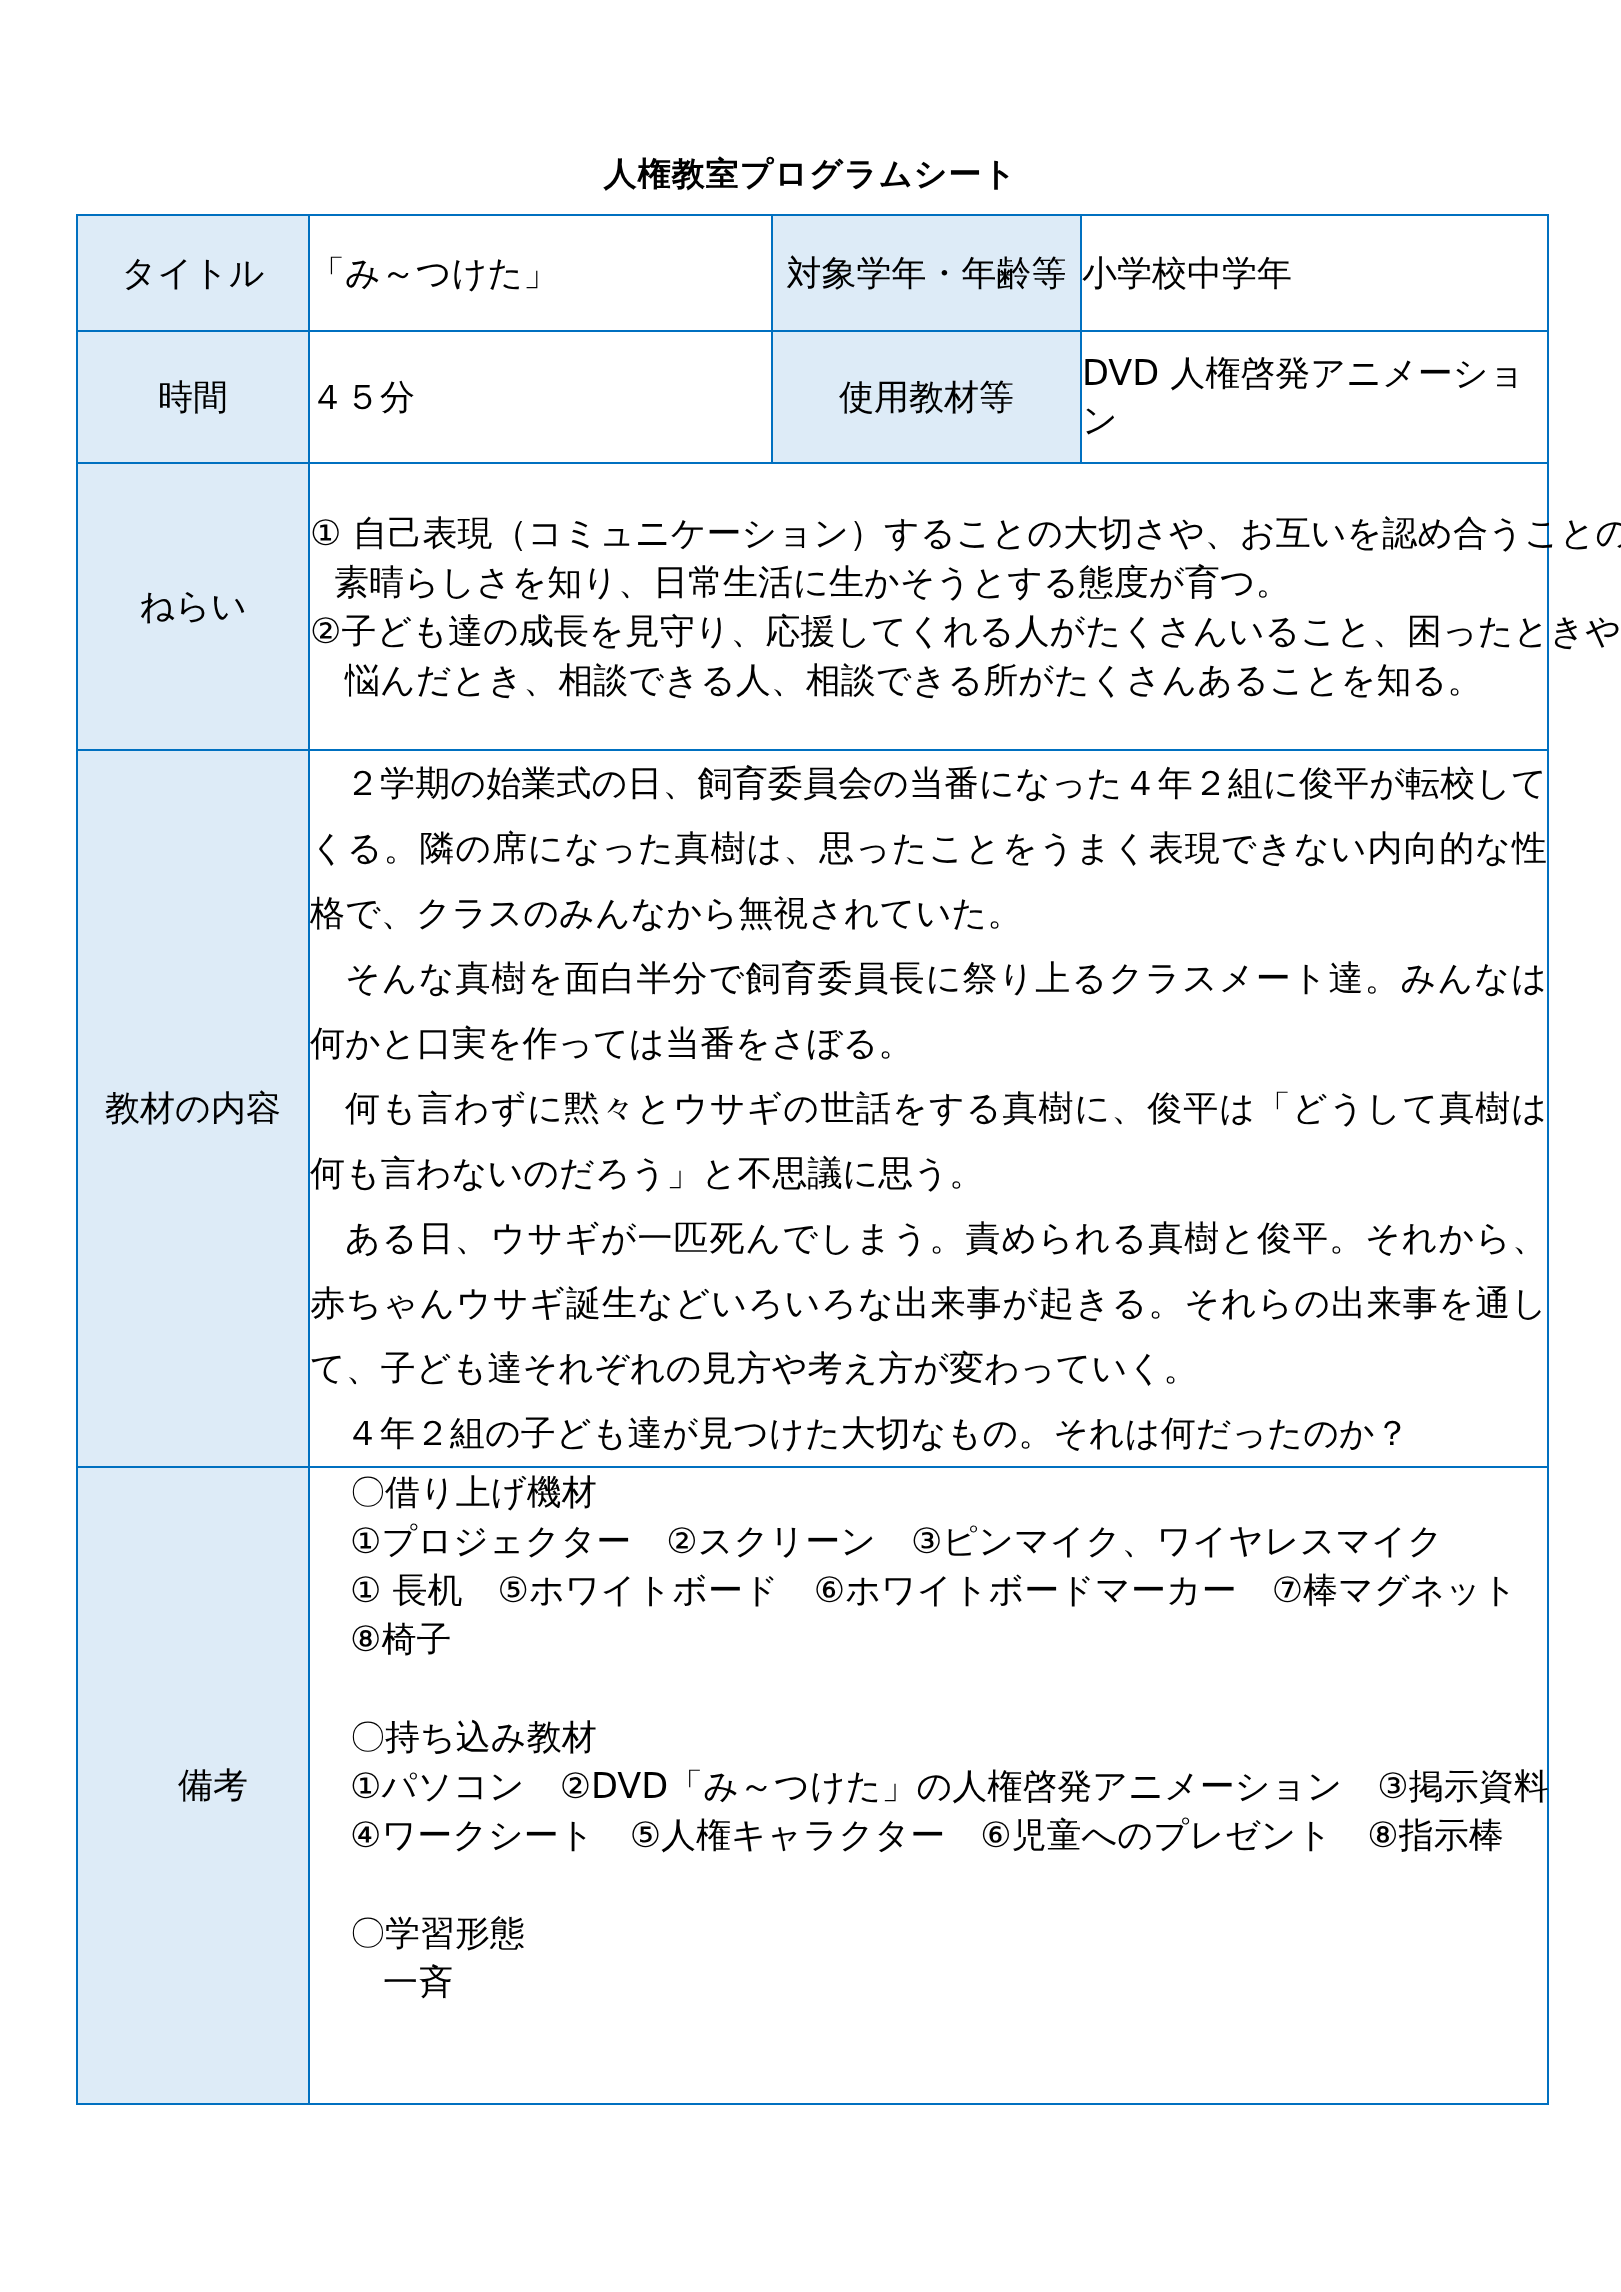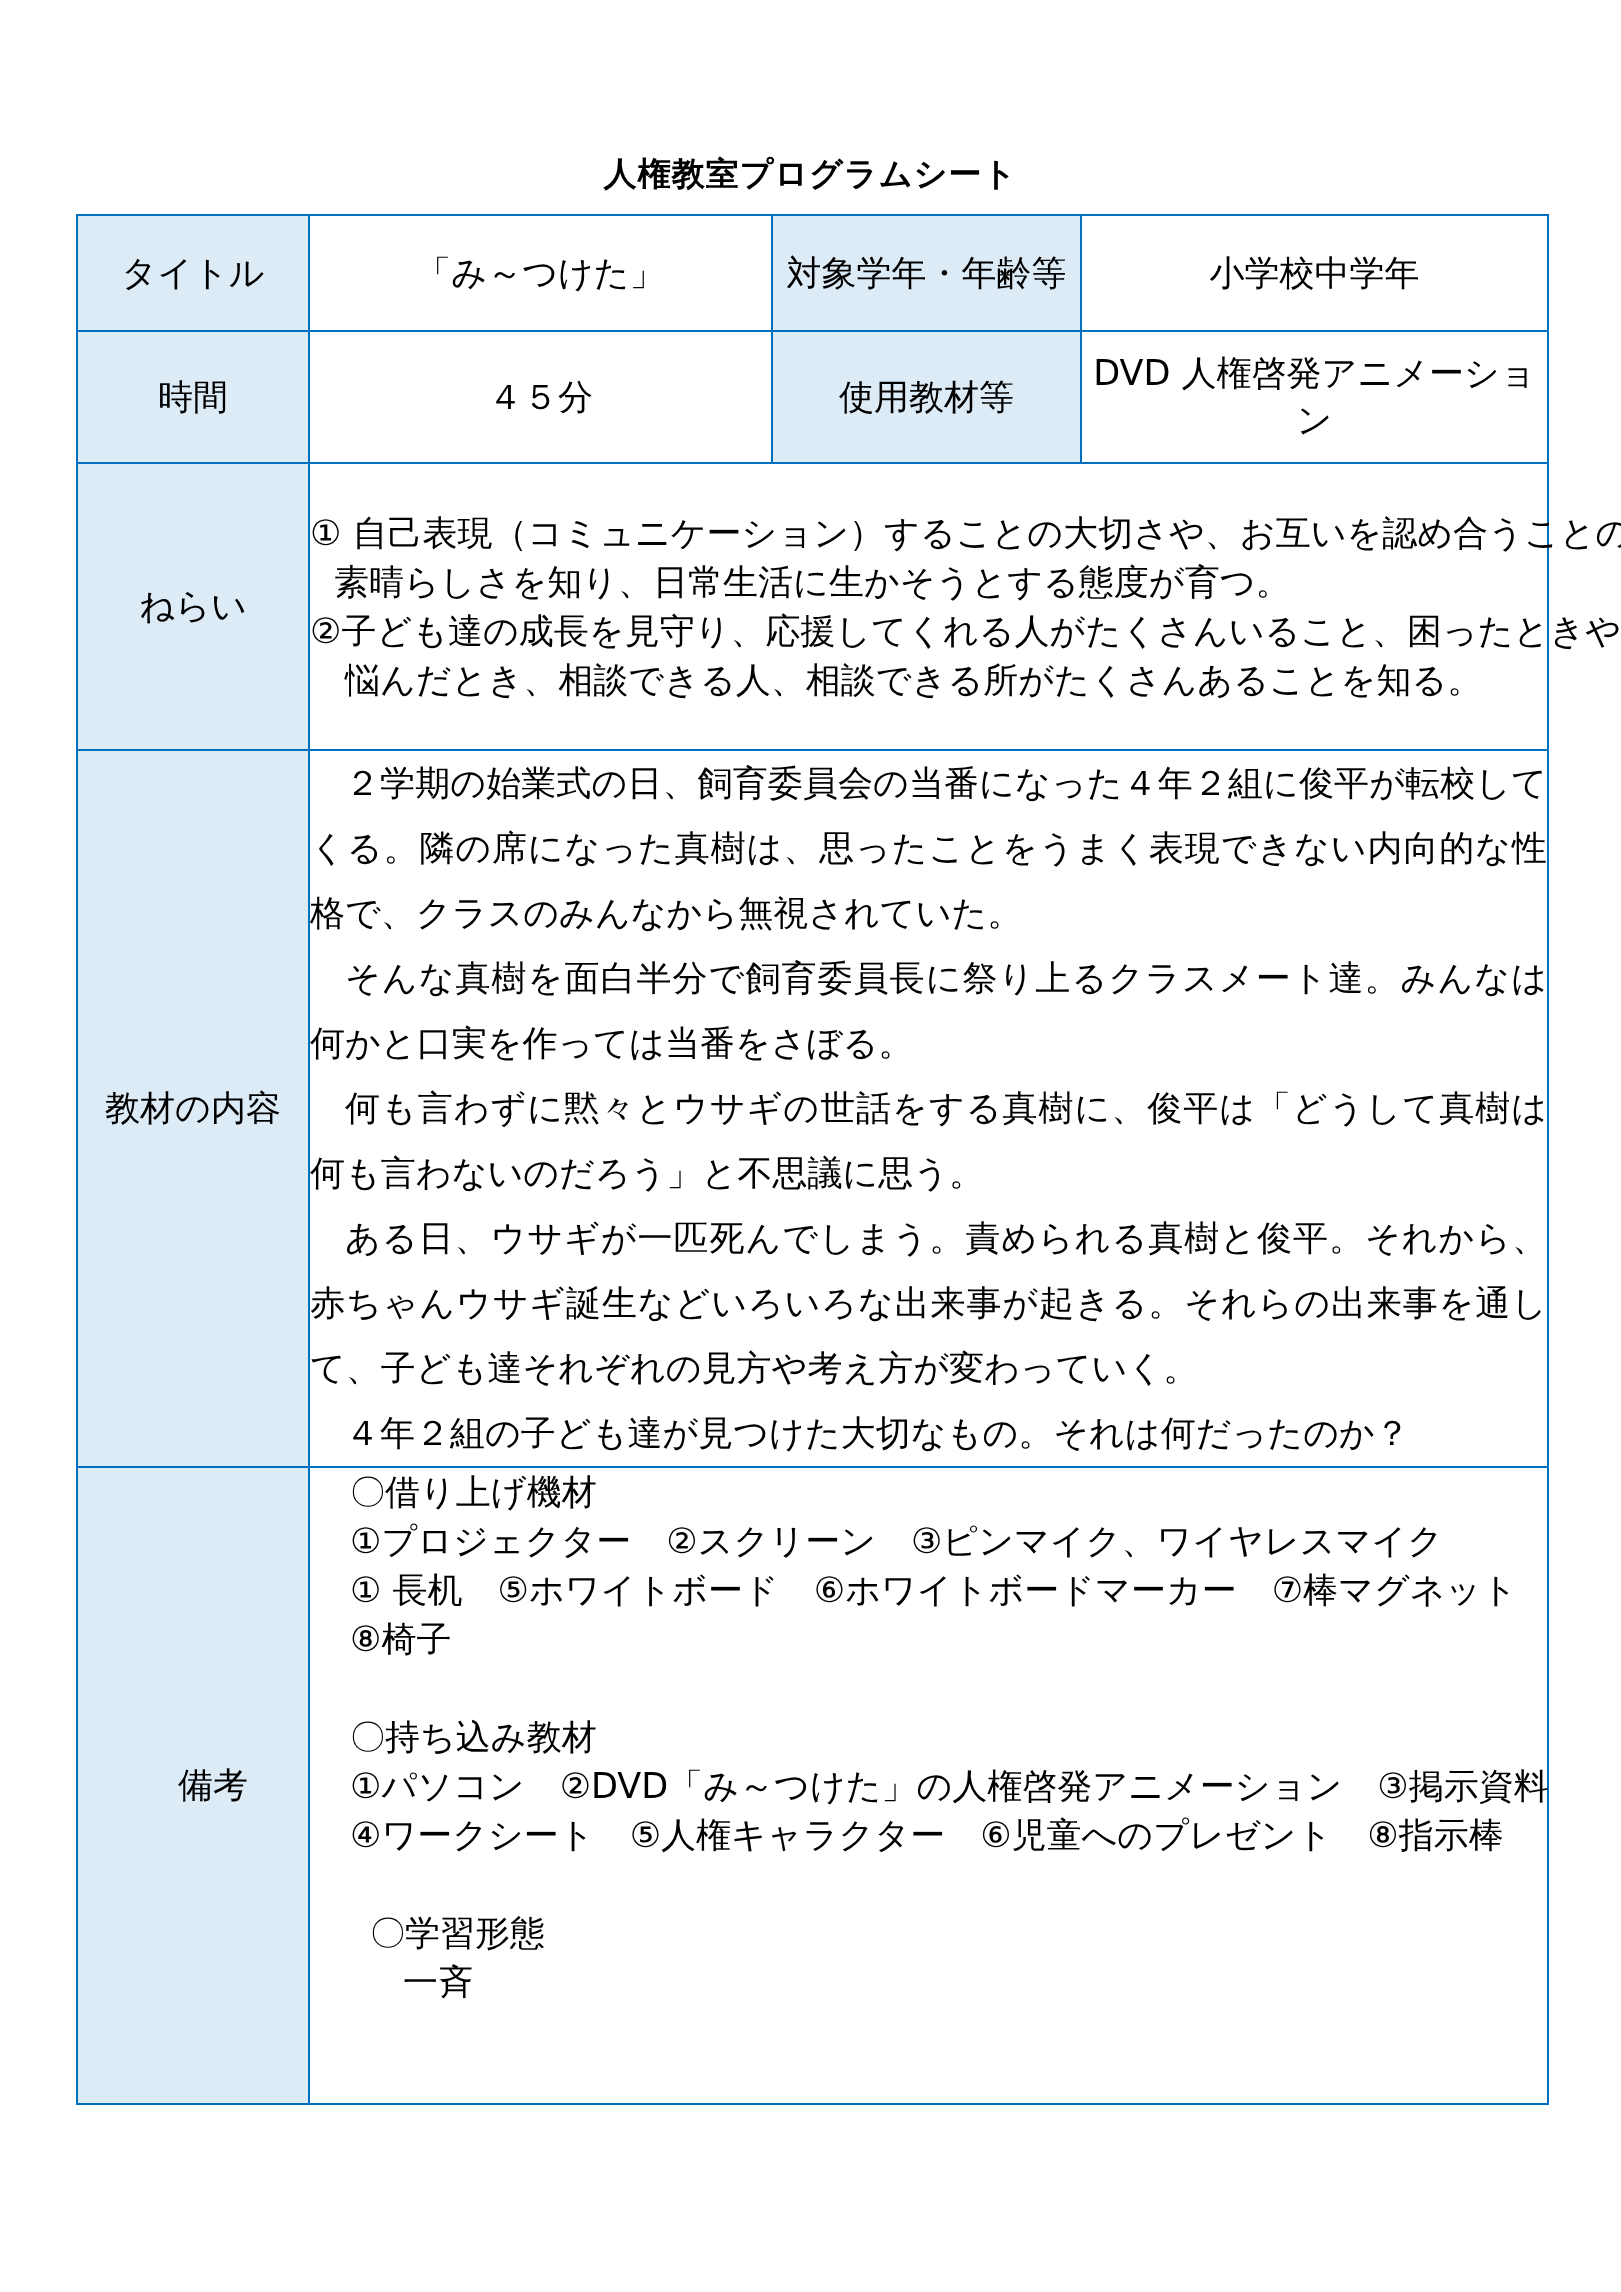--- a/index.html
+++ b/index.html
@@ -36,21 +36,21 @@
       border: 2.9px solid #0070C0;
       padding: 0;
       font-size: 35px;
       vertical-align: middle;
     }
     .sheet td.label {
       background: #DDEBF7;
       text-align: center;
     }
     .sheet td.value-center {
-      text-align: center;
+      text-align: left;
     }
     .row-1 td { height: 114px; }
     .row-2 td { height: 130px; }
     .row-3 td { height: 285px; }
     .row-4 td { height: 653px; }
     .row-5 td { height: 635px; padding-left: 40px; }
 
     .aims {
       padding: 5.9px 9.8px 0 9.8px;
       line-height: 49px;
@@ -72,21 +72,21 @@
       text-indent: 1em;
     }
 
     .notes {
       padding: 27.4px 9.8px 0 13.7px;
       line-height: 49px;
       font-size: 27.4px;
       vertical-align: top !important;
     }
     .notes .section { margin-bottom: 49px; }
-    .notes .section:last-child { margin-bottom: 0; margin-left: 20px; }
+    .notes .section:last-child { margin-bottom: 0; }
     .notes .line { white-space: nowrap; }
     .notes .indent { padding-left: 33px; }
   </style>
 </head>
 <body>
 
 <div class="page-title">人権教室プログラムシート</div>
 
 <table class="sheet">
   <colgroup>

